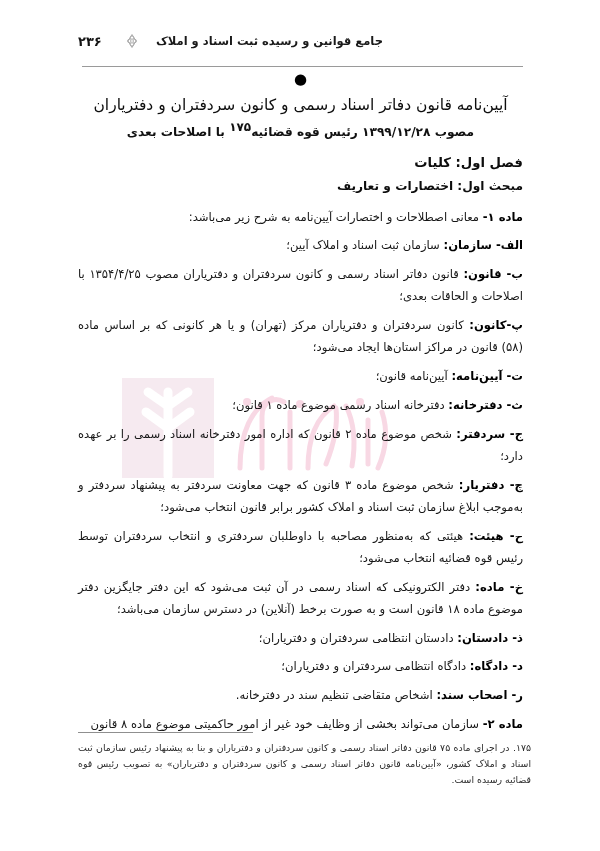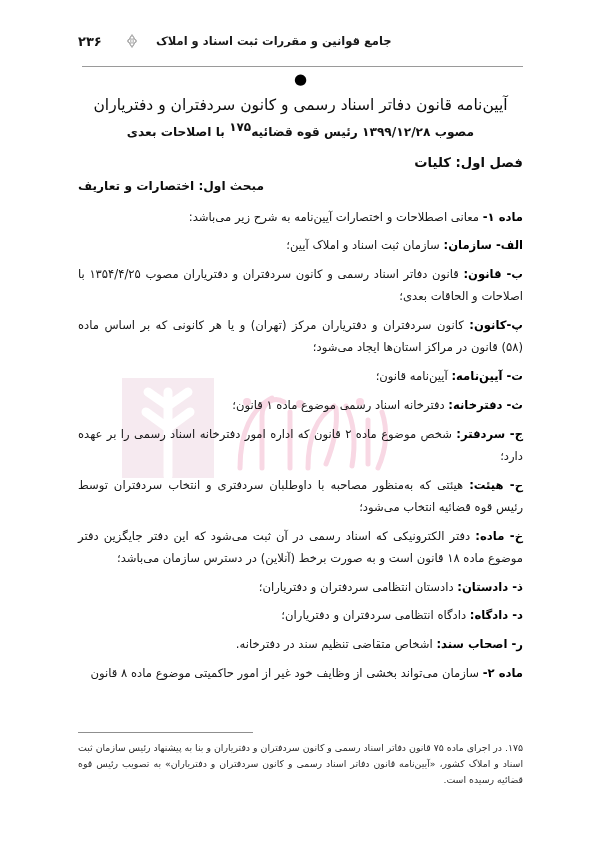--- a/index.html
+++ b/index.html
@@ -126,21 +126,21 @@
   }
 
   .chapter-head {
     text-align: right;
     font-size: 13.2px;
     font-weight: 700;
     margin: 0 0 9px 0;
     color: #0d0d0d;
   }
   .section-head {
-    text-align: left;
+    text-align: right;
     font-size: 12.2px;
     font-weight: 700;
     margin: 0 0 13px 0;
     color: #0d0d0d;
   }
 
   .para {
     font-size: 11.6px;
     line-height: 1.92;
     text-align: justify;
@@ -150,21 +150,21 @@
   }
   .para .lead {
     font-weight: 700;
     color: #000;
   }
 
   
   .footnote-wrap {
     position: absolute;
     left: 78px;
-    right: 77px;
+    right: 69px;
     top: 732px;
     z-index: 1;
   }
   .footnote-rule {
     width: 175px;
     height: 1px;
     background: #8f8f8f;
     margin: 0 auto 7px 0;
     margin-right: auto;
     margin-left: 0;
@@ -198,21 +198,21 @@
       </g>
       <g fill="#f3b9cf">
         <circle cx="135" cy="30" r="4"></circle>
         <circle cx="188" cy="32" r="4"></circle>
         <circle cx="248" cy="30" r="4"></circle>
       </g>
     </svg>
   </div>
 
   <div class="header">
-    <span class="header-title">جامع قوانین و مقررات ثبت اسناد و املاک</span>
+    <span class="header-title">جامع قوانین و رسیده ثبت اسناد و املاک</span>
     <span class="header-orn">
       <svg viewBox="0 0 16 16" xmlns="http://www.w3.org/2000/svg">
         <g fill="none" stroke="#777777" stroke-width="1">
           <path d="M8 1.5 L12 8 L8 14.5 L4 8 Z"></path>
           <circle cx="8" cy="4.6" r="1.7"></circle>
           <circle cx="8" cy="11.4" r="1.7"></circle>
           <circle cx="5.3" cy="8" r="1.7"></circle>
           <circle cx="10.7" cy="8" r="1.7"></circle>
         </g>
       </svg>
@@ -255,20 +255,23 @@
     </p>
 
     <p class="para">
       <span class="lead">ث- دفترخانه:</span><span> دفترخانه اسناد رسمی موضوع ماده ۱ قانون؛</span>
     </p>
 
     <p class="para">
       <span class="lead">ج- سردفتر:</span><span> شخص موضوع ماده ۲ قانون که اداره امور دفترخانه اسناد رسمی را بر عهده دارد؛</span>
     </p>
 
+    <p class="para">
+      <span class="lead">چ- دفتریار:</span><span> شخص موضوع ماده ۳ قانون که جهت معاونت سردفتر به پیشنهاد سردفتر و به‌موجب ابلاغ سازمان ثبت اسناد و املاک کشور برابر قانون انتخاب می‌شود؛</span>
+    </p>
 
     <p class="para">
       <span class="lead">ح- هیئت:</span><span> هیئتی که به‌منظور مصاحبه با داوطلبان سردفتری و انتخاب سردفتران توسط رئیس قوه قضائیه انتخاب می‌شود؛</span>
     </p>
 
     <p class="para">
       <span class="lead">خ- ماده:</span><span> دفتر الکترونیکی که اسناد رسمی در آن ثبت می‌شود که این دفتر جایگزین دفتر موضوع ماده ۱۸ قانون است و به صورت برخط (آنلاین) در دسترس سازمان می‌باشد؛</span>
     </p>
 
     <p class="para">

